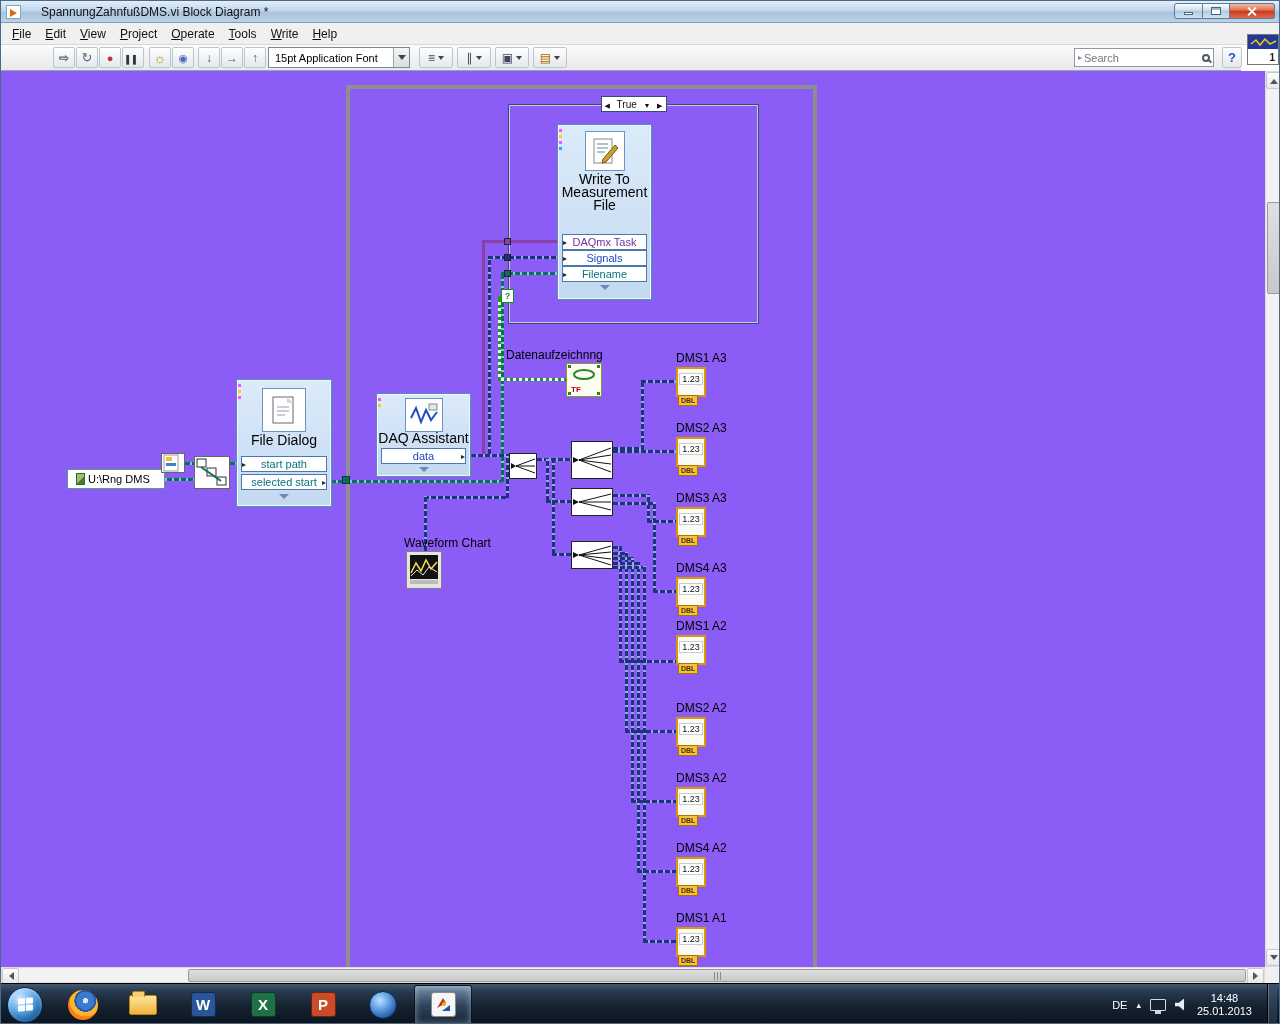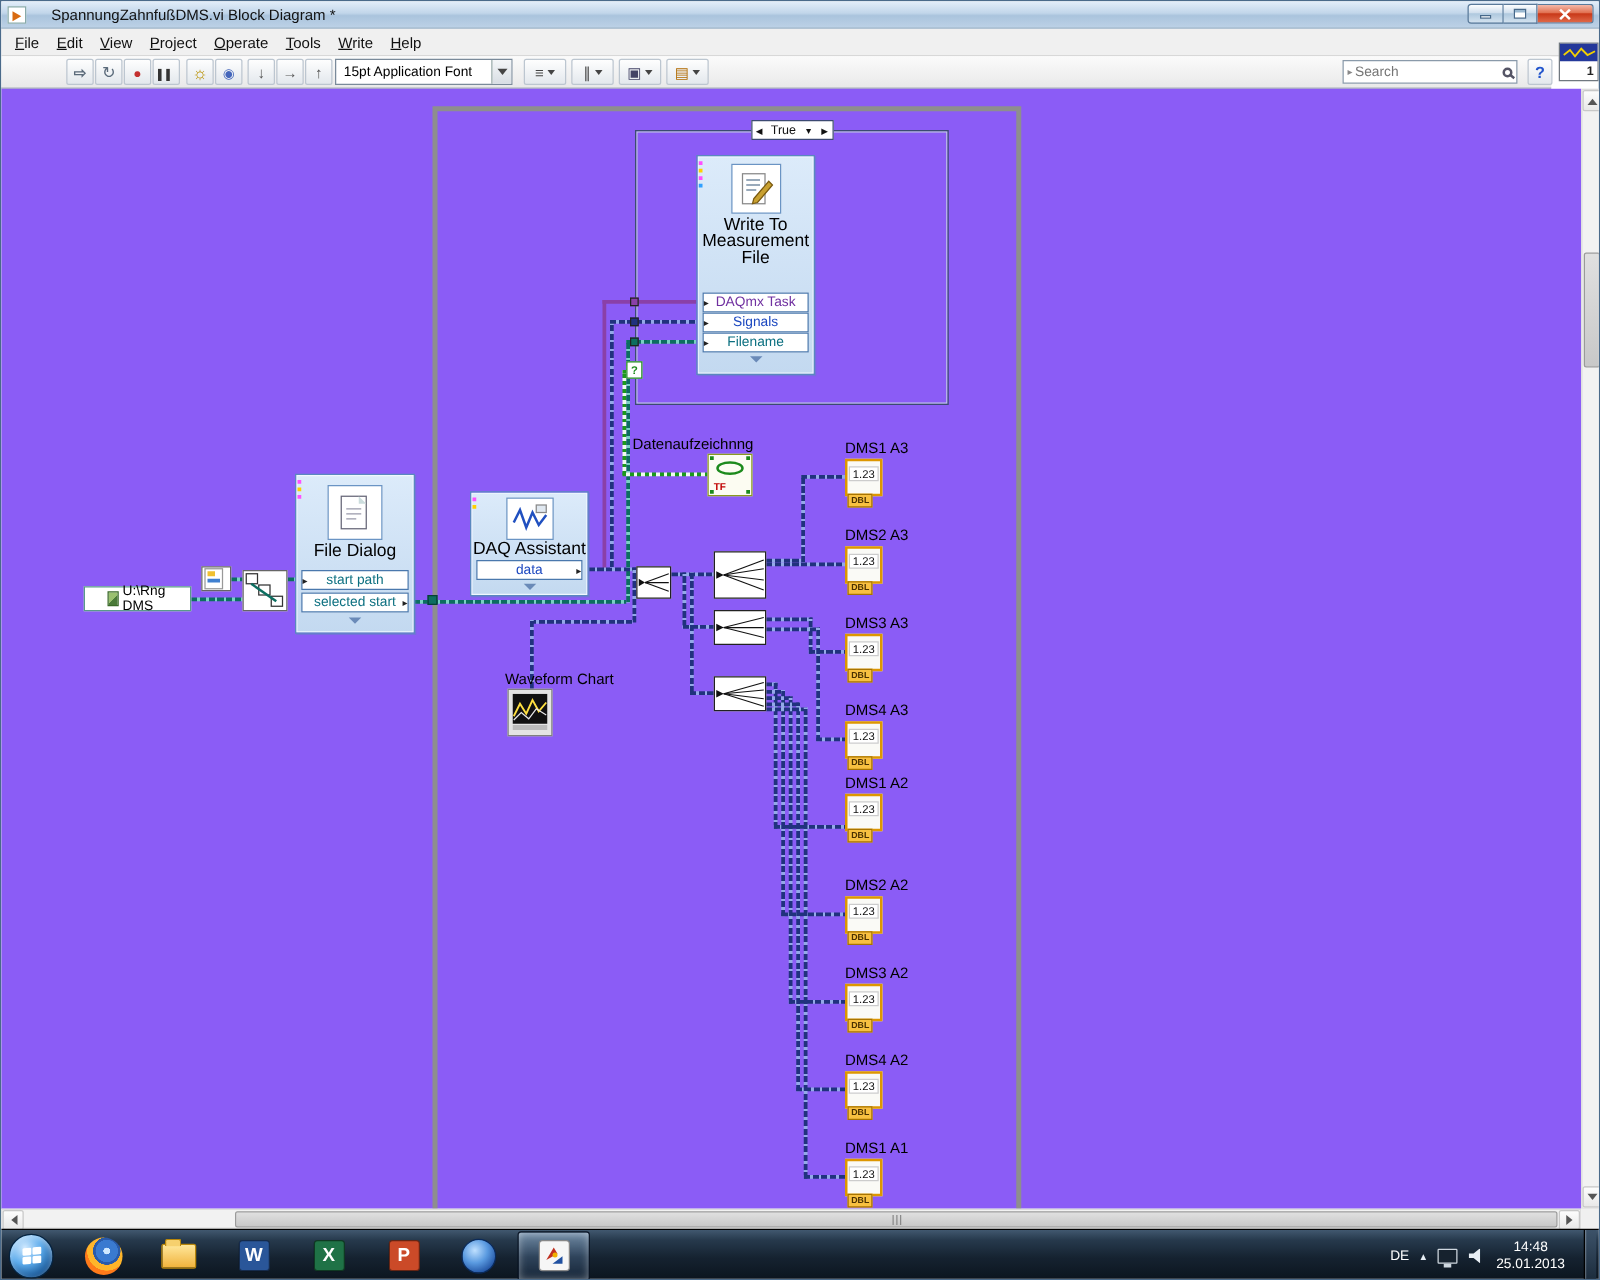--- a/index.html
+++ b/index.html
@@ -103,21 +103,21 @@
   .term{position:relative;margin-top:2px;width:30px;height:30px;border:2px solid #dd9700;background:#fafaf6;font-size:9px;color:#111;text-align:center;padding-top:4px}
   .term .tv{display:inline-block;background:#fff;border:1px solid #ccc;padding:0 2px;line-height:10px}
   .dbl{position:absolute;left:0;bottom:-11px;background:#f8c040;border:1px solid #a87400;font-size:7px;line-height:9px;padding:0 2px;color:#4a3000;font-weight:bold}
 
   #bool{position:absolute;left:565px;top:292px;width:36px;height:34px;background:#fcfcf2;border:1px solid #8a9a20}
   #bool::before{content:"";position:absolute;width:3px;height:3px;background:#1c8a1c;left:1px;top:1px;box-shadow:29px 0 #1c8a1c,0 27px #1c8a1c,29px 27px #1c8a1c}
   .bool-ell{width:22px;height:11px;border:2px solid #1c8a1c;border-radius:50%;margin:5px auto 0}
   .bool-tf{position:absolute;left:4px;bottom:2px;font-size:8px;font-weight:bold;color:#c00000}
   .free-label{position:absolute;font-size:12px;color:#000;white-space:nowrap}
 
-  #pathc{position:absolute;left:66px;top:398px;width:86px;height:20px;background:#fff;border:1px solid #5a9a8a;display:flex;align-items:center;gap:3px;padding:0 18px;font-size:11px;color:#000}
+  #pathc{position:absolute;left:66px;top:398px;width:98px;height:20px;background:#fff;border:1px solid #5a9a8a;display:flex;align-items:center;gap:3px;padding:0 8px;font-size:11px;color:#000}
   .path-glyph{width:9px;height:12px;background:linear-gradient(135deg,#9ac070 0 55%,#4a7a38 55%);border:1px solid #3a6a28;flex:none}
 
   .small-node{position:absolute;background:#fff;border:1px solid #666}
   .split{position:absolute;background:#fff;border:1px solid #222}
 
   #chart-term{position:absolute;left:405px;top:480px;width:36px;height:38px;border:1px solid #808080;background:#e4e4e4;padding:3px}
 
   
   .sb{position:absolute;background:#f2f2f2;border:1px solid #dcdcdc}
   .sb-btn{position:absolute;background:linear-gradient(180deg,#fdfdfd,#e8e8e8);border:1px solid #c8c8c8;border-radius:2px;display:flex;align-items:center;justify-content:center}

